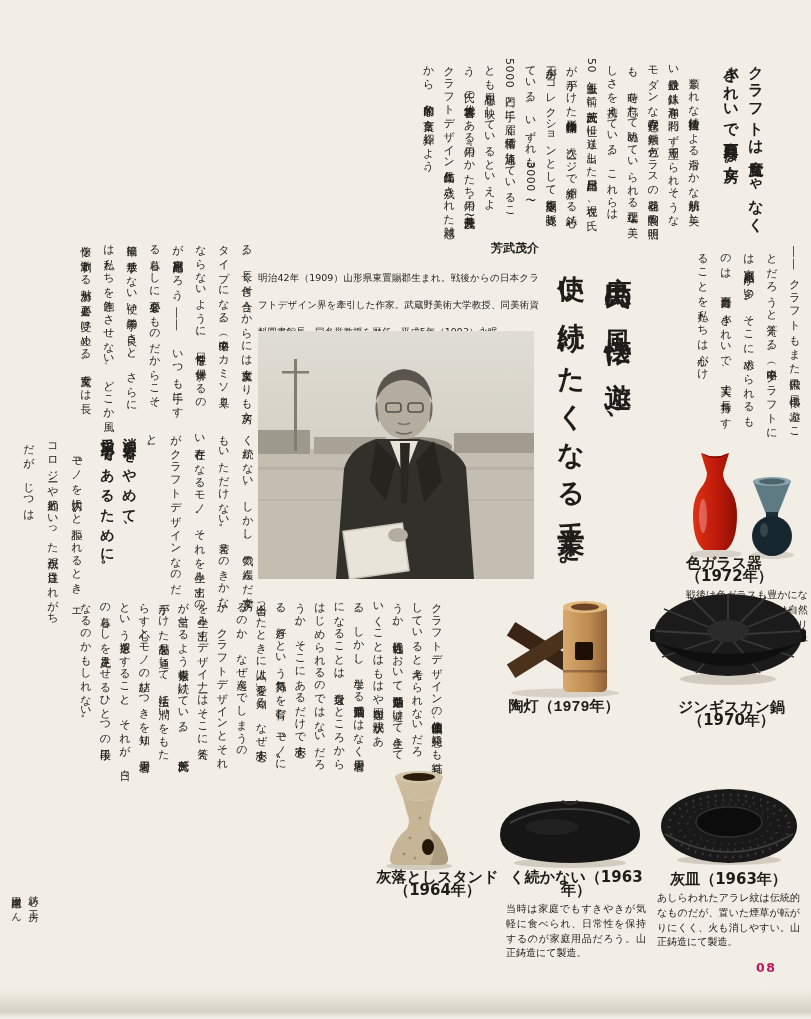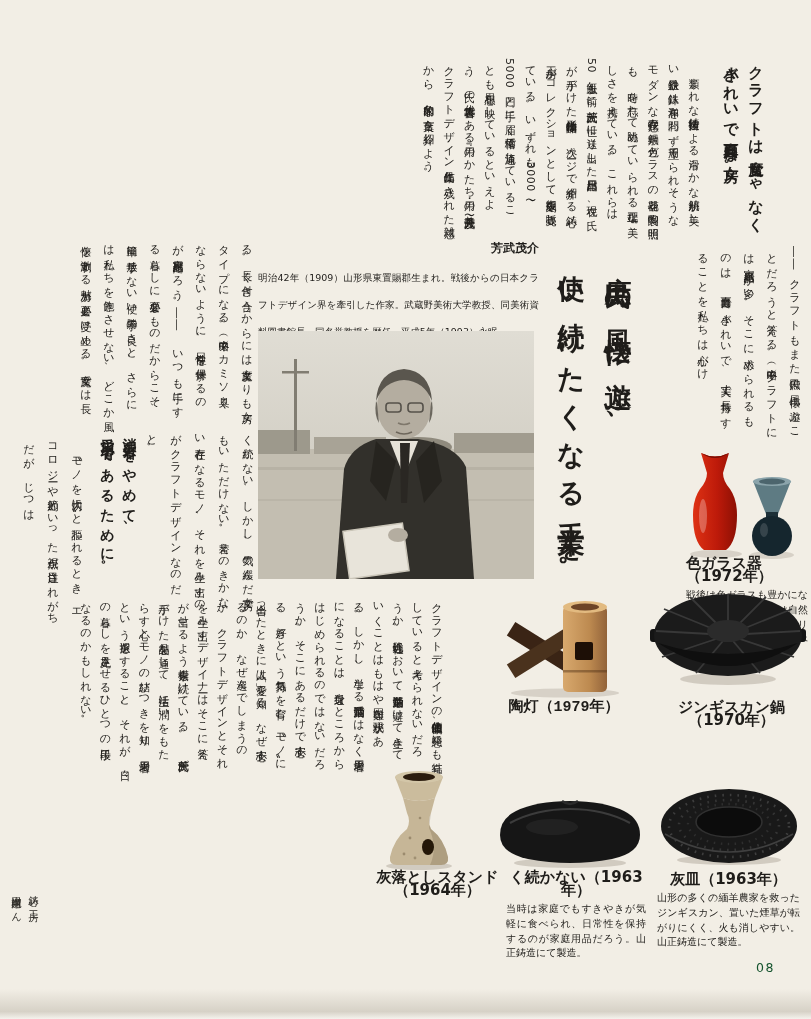--- a/index.html
+++ b/index.html
@@ -41,21 +41,21 @@
   .cap.left-title .cap-title{text-align:left;}
   .cap1{left:686px;top:557px;width:122px;}
   .cap2{left:502px;top:701px;width:124px;font-family:Liberation Mono, monospace;}
   .cap3{left:660px;top:701px;width:143px;}
   .cap4{left:366px;top:871px;width:143px;}
   .cap5{left:506px;top:871px;width:140px;}
   .cap6{left:657px;top:855px;width:143px;margin-top:18px;}
 
   .credit{left:8px;top:888px;height:115px;font-size:10px;line-height:17px;letter-spacing:1px;color:#2b2925;}
   .credit span{display:block;}
-  .pageno{left:756px;top:960px;font-size:12.5px;letter-spacing:1.5px;color:#14532d;}
+  .pageno{left:756px;top:960px;font-size:12.5px;letter-spacing:1.5px;color:#be185d;font-weight:bold;}
 
   .prod{position:absolute;}
   .prod svg{display:block;}
   .img1{left:688px;top:448px;width:114px;height:112px;}
   .img2{left:505px;top:596px;width:120px;height:102px;}
   .img3{left:650px;top:591px;width:156px;height:100px;}
   .img4{left:380px;top:768px;width:78px;height:102px;}
   .img5{left:494px;top:795px;width:152px;height:74px;}
   .img6{left:656px;top:786px;width:146px;height:82px;}
 
@@ -255,21 +255,21 @@
       <ellipse cx="73" cy="40" rx="60" ry="31" fill="none" stroke="#3e3e3e" stroke-width="2.6" stroke-dasharray="1.6 6"></ellipse>
       <ellipse cx="73" cy="39" rx="50" ry="25" fill="none" stroke="#353535" stroke-width="2.6" stroke-dasharray="1.6 6"></ellipse>
       <ellipse cx="73" cy="38" rx="41" ry="20" fill="none" stroke="#2e2e2e" stroke-width="2.4" stroke-dasharray="1.5 5.5"></ellipse>
       <ellipse cx="73" cy="36" rx="33" ry="15" fill="#0c0c0c"></ellipse>
       <ellipse cx="73" cy="36" rx="33" ry="15" fill="none" stroke="#303030" stroke-width="1.6"></ellipse>
       <path d="M9,48 Q73,84 137,48" stroke="#404040" stroke-width="1.6" fill="none"></path>
     </svg>
   </div>
   <div class="cap cap6">
     <div class="cap-title">灰皿（1963年）</div>
-    <div class="cap-body">山形の多くの緬羊農家を救ったジンギスカン、置いた煙草が転がりにくく、火も消しやすい。山正鋳造にて製造。</div>
+    <div class="cap-body">あしらわれたアラレ紋は伝統的なものだが、置いた煙草が転がりにくく、火も消しやすい。山正鋳造にて製造。</div>
   </div>
 
   <div class="abs v credit">
     <span>鋳心ノ工房</span>
     <span>増田尚紀さん</span>
   </div>
 
   <div class="abs pageno">08</div>
 
   <div class="bottom-shade"></div>

